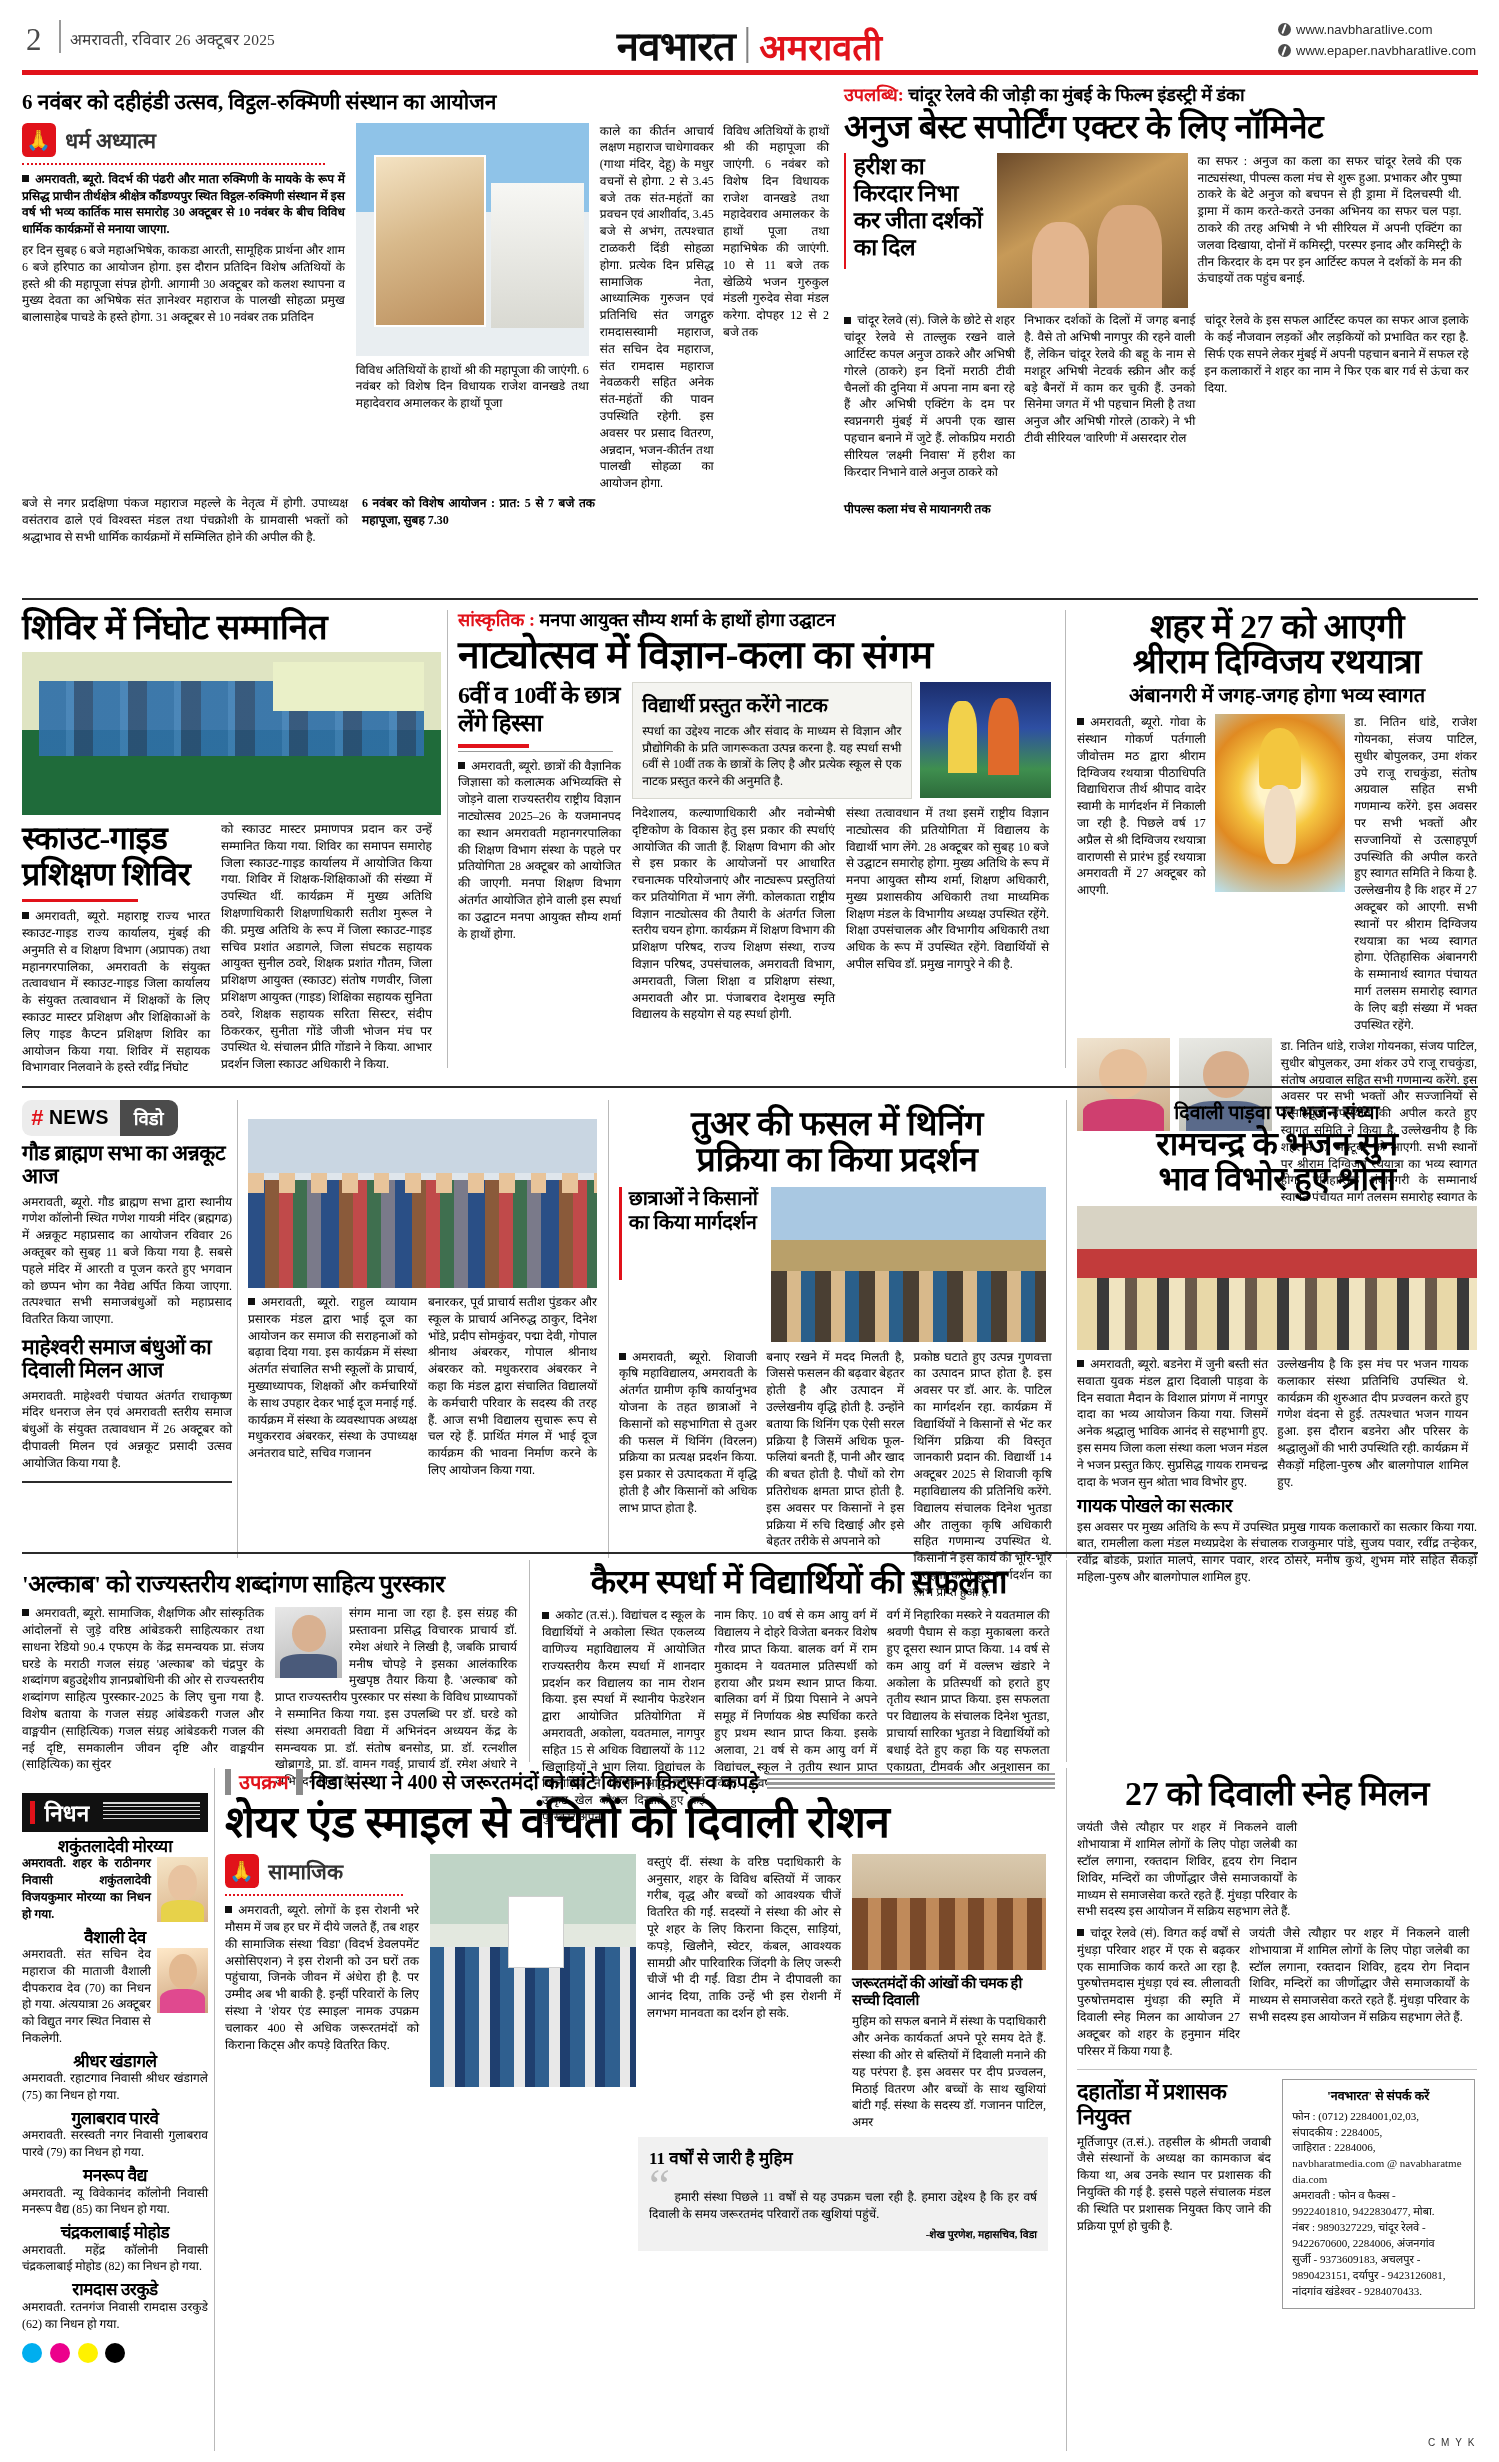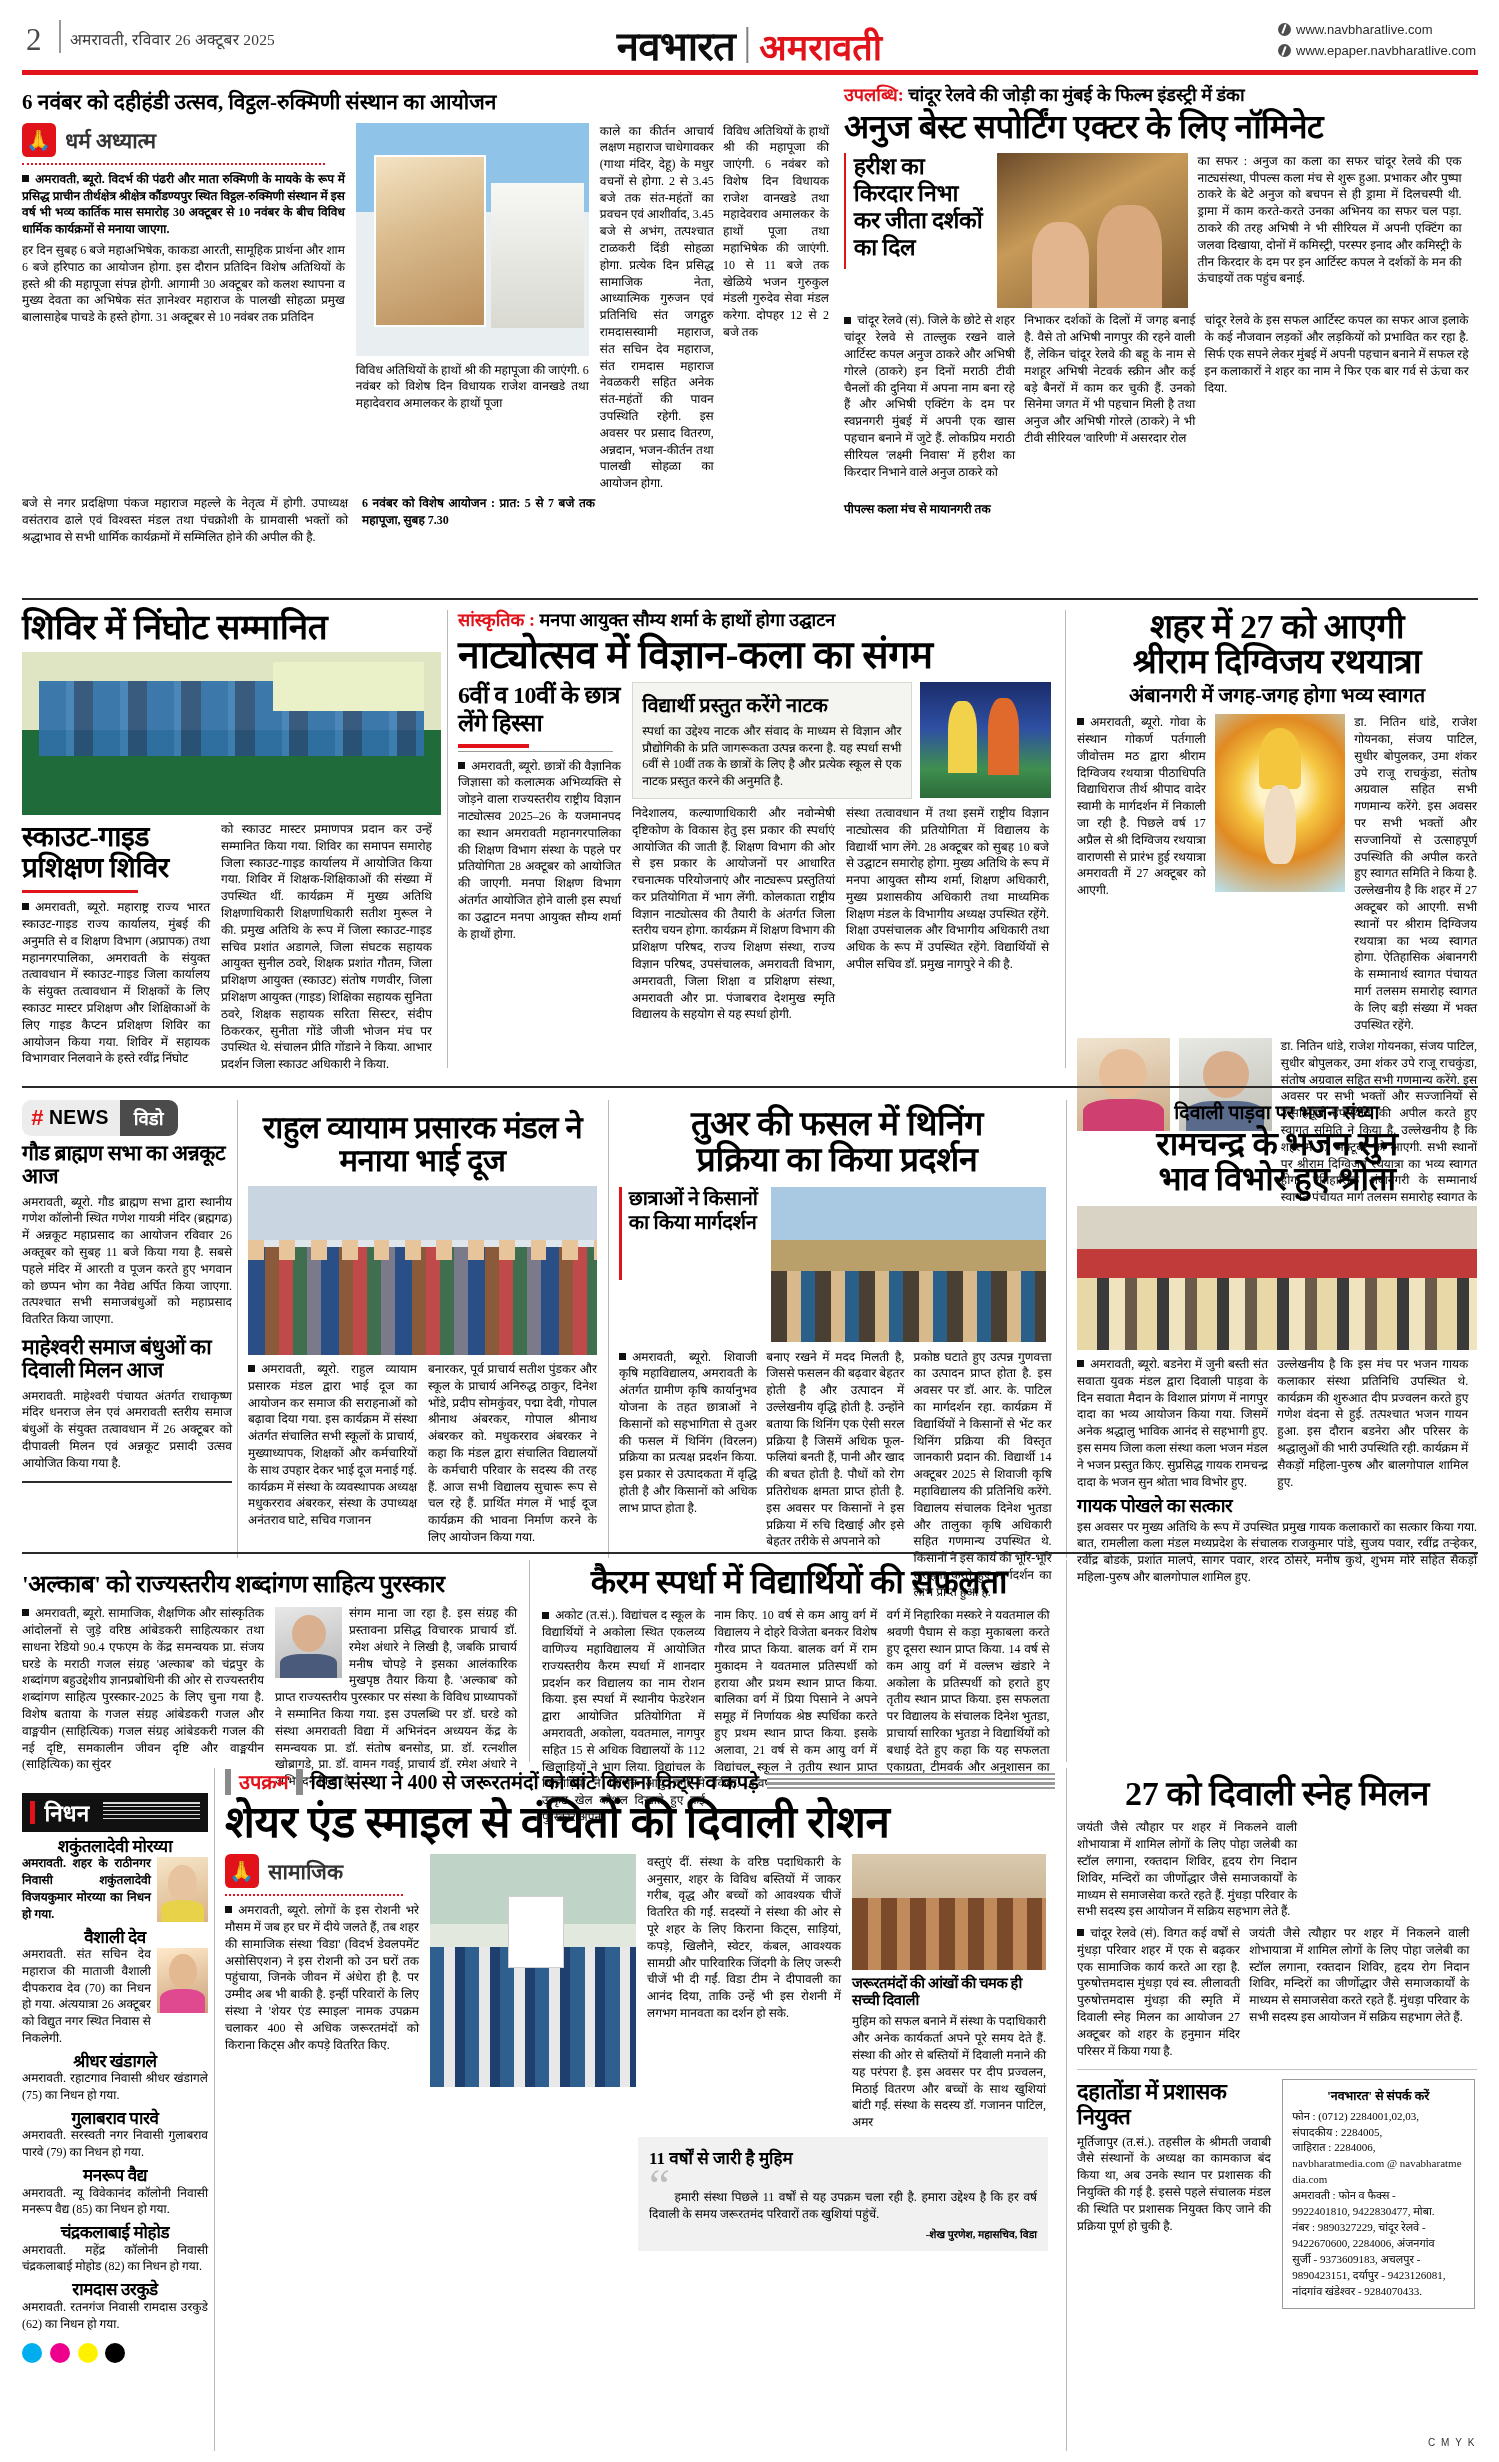--- a/index.html
+++ b/index.html
@@ -223,21 +223,21 @@
     <div class="body-txt" style="margin-top:21px;font-weight:bold;width:365px;">पीपल्स कला मंच से मायानगरी तक</div>
   </div>
 
   <div style="position:absolute;left:22px;top:598px;width:1456px;" class="hr-dark"></div>
 
   <div style="position:absolute;left:22px;top:610px;width:419px;">
     <div class="hl" style="font-size:35px;">शिविर में निंघोट सम्मानित</div>
     <div class="photo ph-scout" style="width:419px;height:163px;margin-top:6.2px;"></div>
     <div style="display:flex;gap:11px;margin-top:6.2px;">
       <div style="width:188px;">
-        <div class="hl" style="font-size:28px;line-height:1.12;">स्काउट-गाइड प्रशिक्षण शिविर</div>
+        <div class="hl" style="font-size:32px;line-height:1.12;">स्काउट-गाइड प्रशिक्षण शिविर</div>
         <div style="width:116px;height:3.1px;background:#e1121a;margin:6.2px 0;"></div>
         <div class="body-txt">
           <span class="sq"></span><span>अमरावती, ब्यूरो. महाराष्ट्र राज्य भारत स्काउट-गाइड राज्य कार्यालय, मुंबई की अनुमति से व शिक्षण विभाग (अप्रापक) तथा महानगरपालिका, अमरावती के संयुक्त तत्वावधान में स्काउट-गाइड जिला कार्यालय के संयुक्त तत्वावधान में शिक्षकों के लिए स्काउट मास्टर प्रशिक्षण और शिक्षिकाओं के लिए गाइड कैप्टन प्रशिक्षण शिविर का आयोजन किया गया. शिविर में सहायक विभागवार निलवाने के हस्ते रवींद्र निंघोट</span>
         </div>
       </div>
       <div style="width:211px;" class="body-txt">को स्काउट मास्टर प्रमाणपत्र प्रदान कर उन्हें सम्मानित किया गया. शिविर का समापन समारोह जिला स्काउट-गाइड कार्यालय में आयोजित किया गया. शिविर में शिक्षक-शिक्षिकाओं की संख्या में उपस्थित थीं. कार्यक्रम में मुख्य अतिथि शिक्षणाधिकारी शिक्षणाधिकारी सतीश मुरूल ने की. प्रमुख अतिथि के रूप में जिला स्काउट-गाइड सचिव प्रशांत अडागले, जिला संघटक सहायक आयुक्त सुनील ठवरे, शिक्षक प्रशांत गौतम, जिला प्रशिक्षण आयुक्त (स्काउट) संतोष गणवीर, जिला प्रशिक्षण आयुक्त (गाइड) शिक्षिका सहायक सुनिता ठवरे, शिक्षक सहायक सरिता सिस्टर, संदीप ठिकरकर, सुनीता गोंडे जीजी भोजन मंच पर उपस्थित थे. संचालन प्रीति गोंडाने ने किया. आभार प्रदर्शन जिला स्काउट अधिकारी ने किया.</div>
     </div>
   </div>
   <div style="position:absolute;left:447px;top:610px;width:0.8px;height:458px;background:#b9b9b9;"></div>
 
@@ -303,21 +303,20 @@
     </div>
     <div class="hl" style="font-size:21px;margin-top:6.2px;line-height:1.12;">गौड ब्राह्मण सभा का अन्नकूट आज</div>
     <div class="body-txt" style="margin-top:4.7px;">अमरावती, ब्यूरो. गौड ब्राह्मण सभा द्वारा स्थानीय गणेश कॉलोनी स्थित गणेश गायत्री मंदिर (ब्रह्मगढ) में अन्नकूट महाप्रसाद का आयोजन रविवार 26 अक्तूबर को सुबह 11 बजे किया गया है. सबसे पहले मंदिर में आरती व पूजन करते हुए भगवान को छप्पन भोग का नैवेद्य अर्पित किया जाएगा. तत्पश्चात सभी समाजबंधुओं को महाप्रसाद वितरित किया जाएगा.</div>
     <div class="hl" style="font-size:21px;margin-top:7.8px;line-height:1.12;">माहेश्वरी समाज बंधुओं का दिवाली मिलन आज</div>
     <div class="body-txt" style="margin-top:4.7px;">अमरावती. माहेश्वरी पंचायत अंतर्गत राधाकृष्ण मंदिर धनराज लेन एवं अमरावती स्तरीय समाज बंधुओं के संयुक्त तत्वावधान में 26 अक्टूबर को दीपावली मिलन एवं अन्नकूट प्रसादी उत्सव आयोजित किया गया है.</div>
     <div class="hr-dark" style="margin-top:9.3px;"></div>
   </div>
   <div style="position:absolute;left:237px;top:1100px;width:0.8px;height:458px;background:#b9b9b9;"></div>
 
   <div style="position:absolute;left:248px;top:1111px;width:349px;">
-    <div class="hl" style="font-size:31px;text-align:center;line-height:1.08;">राहुल व्यायाम प्रसारक मंडल ने मनाया भाई दूज</div>
     <div class="photo ph-group" style="width:349px;height:169px;margin-top:7.8px;"></div>
     <div style="display:flex;gap:11px;margin-top:6.2px;">
       <div style="width:169px;" class="body-txt">
         <span class="sq"></span><span>अमरावती, ब्यूरो. राहुल व्यायाम प्रसारक मंडल द्वारा भाई दूज का आयोजन कर समाज की सराहनाओं को बढ़ावा दिया गया. इस कार्यक्रम में संस्था अंतर्गत संचालित सभी स्कूलों के प्राचार्य, मुख्याध्यापक, शिक्षकों और कर्मचारियों के साथ उपहार देकर भाई दूज मनाई गई. कार्यक्रम में संस्था के व्यवस्थापक अध्यक्ष मधुकरराव अंबरकर, संस्था के उपाध्यक्ष अनंतराव घाटे, सचिव गजानन</span>
       </div>
       <div style="width:169px;" class="body-txt">बनारकर, पूर्व प्राचार्य सतीश पुंडकर और स्कूल के प्राचार्य अनिरुद्ध ठाकुर, दिनेश भोंडे, प्रदीप सोमकुंवर, पद्मा देवी, गोपाल श्रीनाथ अंबरकर, गोपाल श्रीनाथ अंबरकर को. मधुकरराव अंबरकर ने कहा कि मंडल द्वारा संचालित विद्यालयों के कर्मचारी परिवार के सदस्य की तरह हैं. आज सभी विद्यालय सुचारू रूप से चल रहे हैं. प्रार्थित मंगल में भाई दूज कार्यक्रम की भावना निर्माण करने के लिए आयोजन किया गया.</div>
     </div>
   </div>
   <div style="position:absolute;left:608px;top:1100px;width:0.8px;height:458px;background:#b9b9b9;"></div>
 

